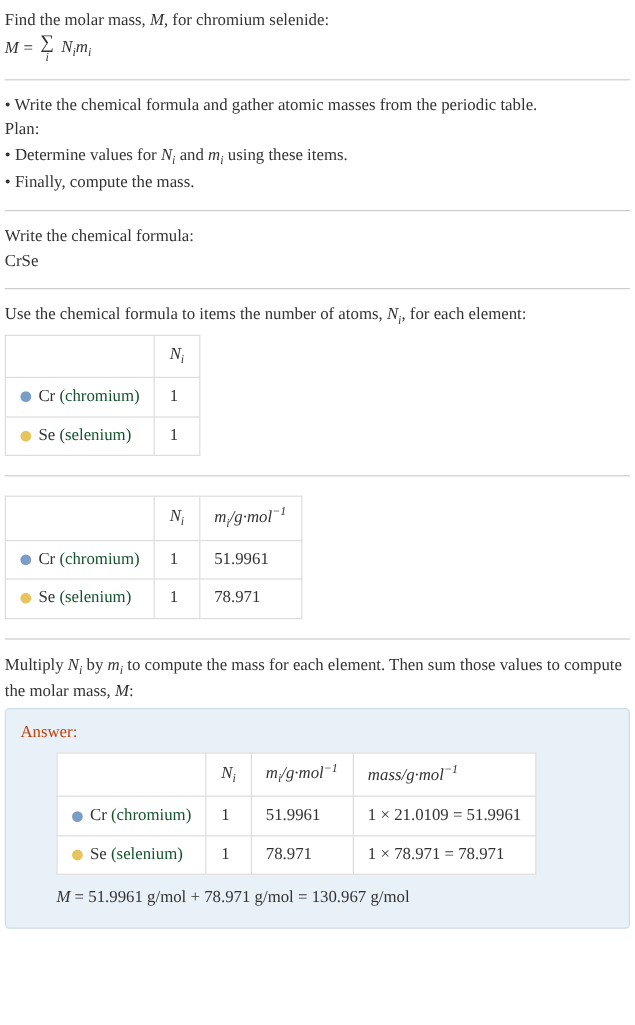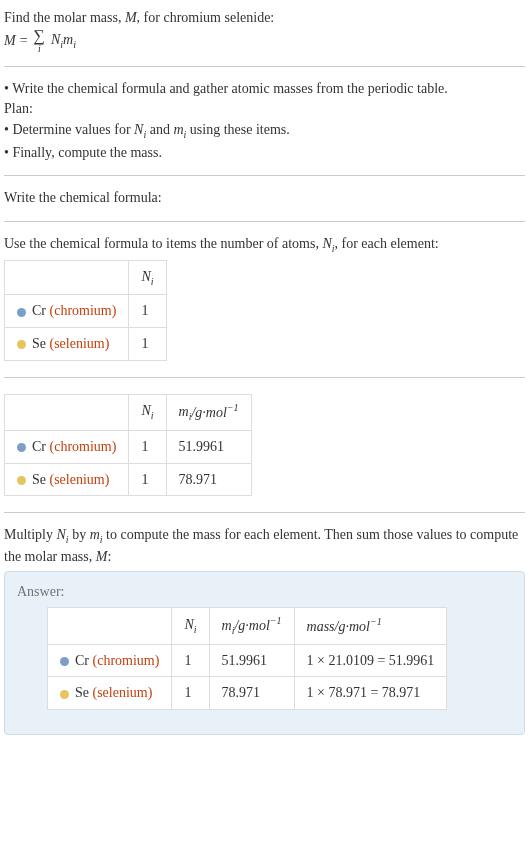--- a/index.html
+++ b/index.html
@@ -59,36 +59,36 @@
     .dot {
       display: inline-block;
       width: 9px;
       height: 9px;
       border-radius: 50%;
       margin-right: 6px;
       vertical-align: middle;
     }
     .dot-cr { background: #7a9ec7; }
     .dot-se { background: #e6c55f; }
-    .el-gray { color: #c2410c; }
+    .el-gray { color: #14532d; }
     .answer-box {
       background: #e8f1f8;
       border: 1px solid #cdddea;
       border-radius: 4px;
       padding: 10px 12px 14px;
       margin-top: 4px;
     }
     .answer-box table {
       background: #fff;
       margin-left: 30px;
       margin-top: 6px;
       margin-bottom: 10px;
     }
     .answer-label {
-      color: #737373;
+      color: #c2410c;
     }
     .final-mass {
       margin-left: 30px;
       font-style: italic;
     }
     .plan-line, .step-line { margin-bottom: 1px; }
   </style>
 </head>
 <body>
 
@@ -117,20 +117,21 @@
   <div class="plan-line">
     <span>• Determine values for </span><span class="formula"><span>N</span><sub>i</sub></span><span> and </span><span class="formula"><span>m</span><sub>i</sub></span><span> using these items.</span>
   </div>
   <div class="plan-line">• Finally, compute the mass.</div>
 </div>
 
 <hr class="divider">
 
 <div class="section">
   <div class="step-line">Write the chemical formula:</div>
+  <div>CrSe</div>
 </div>
 
 <hr class="divider">
 
 <div class="section">
   <div>
     <span>Use the chemical formula to items the number of atoms, </span><span class="formula"><span>N</span><sub>i</sub></span><span>, for each element:</span>
   </div>
   <table>
     <tbody>
@@ -198,14 +199,17 @@
         <td>1 × 21.0109 = 51.9961</td>
       </tr>
       <tr>
         <td class="element-cell"><span class="dot dot-se"></span><span>Se</span><span class="el-gray"> (selenium)</span></td>
         <td>1</td>
         <td>78.971</td>
         <td>1 × 78.971 = 78.971</td>
       </tr>
     </tbody>
       </table>
+    <div class="final-mass">
+      <span>M</span><span style="font-style:normal"> = 51.9961 g/mol + 78.971 g/mol = 130.967 g/mol</span>
+    </div>
   </div>
 </div>
 
 </body></html>

